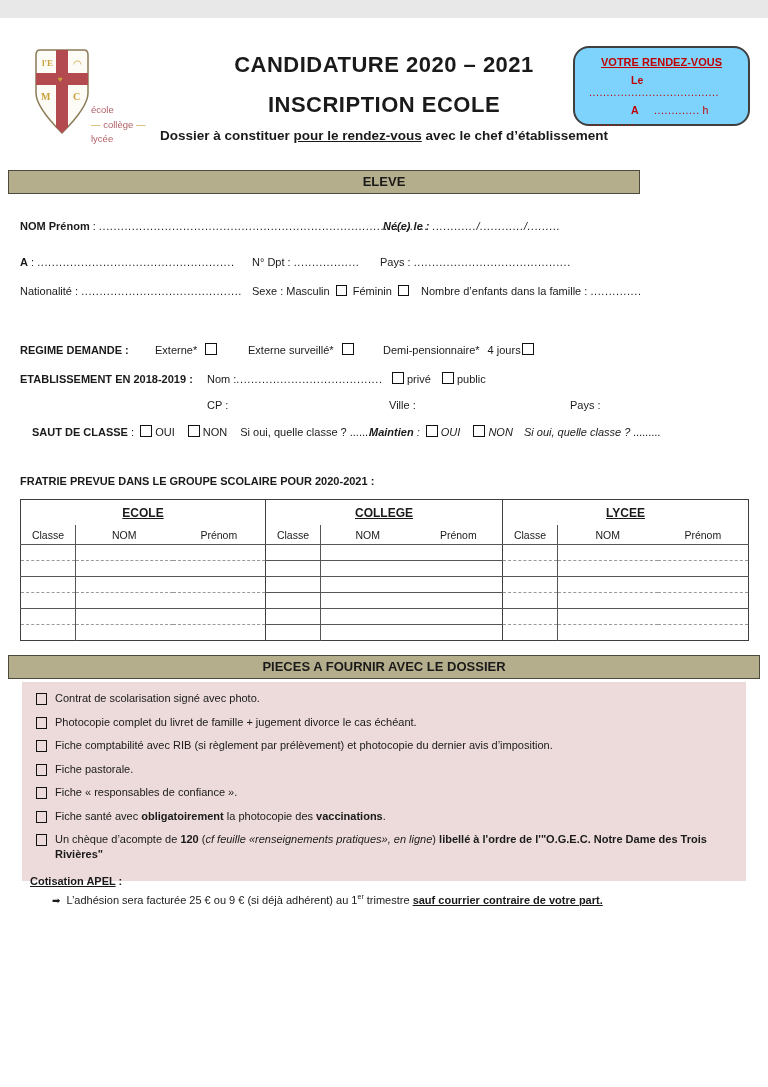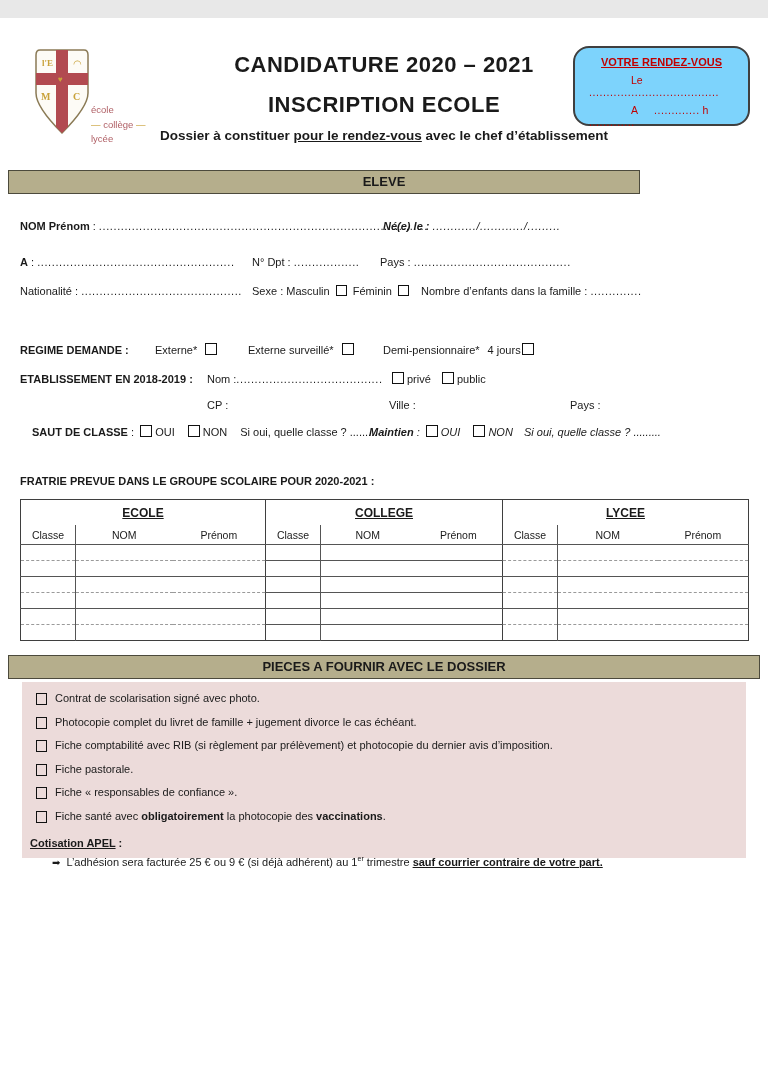--- a/index.html
+++ b/index.html
@@ -11,21 +11,21 @@
   .seg{position:absolute;top:0;white-space:nowrap;}
   .dots{letter-spacing:0.6px;}
   
   .title1{position:absolute;top:34px;left:0;width:768px;text-align:center;font-size:22px;font-weight:bold;letter-spacing:0.5px;}
   .title2{position:absolute;top:74px;left:0;width:768px;text-align:center;font-size:22px;font-weight:bold;letter-spacing:0.5px;}
   .subtitle{position:absolute;top:110px;left:0;width:768px;text-align:center;font-size:13.5px;font-weight:bold;}
   .rdv{position:absolute;left:573px;top:28px;width:173px;height:76px;background:#7dd3fc;
        border:2px solid #3f3f3f;border-radius:16px;color:#c00000;font-size:10.5px;}
   .rdv-title{text-align:center;font-weight:bold;text-decoration:underline;margin-top:8px;font-size:11px;}
   .rdv-row{margin:6px 0 0 14px;}
-  .rdv-row .lab{display:inline-block;width:20px;font-weight:normal;padding-left:42px;}
+  .rdv-row .lab{display:inline-block;width:20px;font-weight:bold;padding-left:42px;}
   .photo{position:absolute;left:629px;top:110px;width:113px;height:98px;background:#ffffff;
          border:1.5px solid #3f3f3f;z-index:3;text-align:center;}
   .photo-title{margin-top:32px;font-size:14px;letter-spacing:1px;}
   .photo-sub{font-size:9px;font-style:italic;}
   .logo{position:absolute;left:33px;top:30px;width:150px;height:100px;}
   .logo-words{position:absolute;left:58px;top:55px;font-size:9.5px;color:#b06066;line-height:1.55;white-space:nowrap;}
   .gold{color:#c9a23a;}
   
   .bar{position:absolute;background:#b5ae8c;border:1px solid #4c4a3c;height:22px;}
   .bar-label{position:absolute;left:0;width:768px;text-align:center;font-size:13px;font-weight:bold;line-height:23px;z-index:2;}
@@ -38,21 +38,21 @@
   .fratrie{border:1.2px solid #3f3f3f;}
   th.grp{height:25px;font-size:12px;}
   th.grp span{text-decoration:underline;}
   th.grp.gsep,td.gsep{border-left:1.2px solid #3f3f3f;}
   tr.sub td{height:19px;border-bottom:1px solid #555;text-align:center;font-size:10.5px;}
   td.classe{border-right:1px solid #555;}
   tr.datarow td{height:15px;}
   td.dash{border-bottom:1px dashed #9a9a9a;}
   td.solid{border-bottom:1px solid #555;}
   
-  .pink{position:absolute;left:22px;top:664px;width:724px;height:176px;background:#ecdbda;}
+  .pink{position:absolute;left:22px;top:664px;width:724px;height:199px;background:#ecdbda;}
   .check-item{display:flex;margin:0 14px 9px 14px;font-size:11px;line-height:14.5px;}
   .check-item .cb{margin:2px 8px 0 0;flex:0 0 9px;}
   .check-text{white-space:normal;}
   .apel-label{margin:14px 0 6px 8px;font-size:11px;font-weight:bold;}
   .apel-arrow{margin:0 14px 0 30px;font-size:11px;}
   .arrow-glyph{margin-right:6px;font-size:10px;}
   sup{font-size:7px;}
 </style>
 </head>
 <body>
@@ -294,20 +294,24 @@
           <div class="check-text"><span>Fiche pastorale.</span></div>
         </div>
         <div class="check-item">
           <span class="cb big"></span>
           <div class="check-text"><span>Fiche « responsables de confiance ».</span></div>
         </div>
         <div class="check-item">
           <span class="cb big"></span>
           <div class="check-text"><span>Fiche santé avec </span><span style="font-weight: bold;">obligatoirement</span><span> la photocopie des </span><span style="font-weight: bold;">vaccinations</span><span>.</span></div>
         </div>
+        <div class="check-item">
+          <span class="cb big"></span>
+          <div class="check-text"><span>Un chèque d’acompte de </span><span style="font-weight: bold;">120</span><span> (</span><span style="font-style: italic;">cf feuille «renseignements pratiques», en ligne</span><span>) </span><span style="font-weight: bold;">libellé à l'ordre de l'"O.G.E.C. Notre Dame des Trois Rivières"</span></div>
+        </div>
       </div>
     <div class="apel-label"><span class="u">Cotisation APEL</span><span> :</span></div>
     <div class="apel-arrow">
       <span class="arrow-glyph">➡</span><span><span>L’adhésion sera facturée 25 € ou 9 € (si déjà adhérent) au 1</span><sup>er</sup><span> trimestre </span><span style="font-weight: bold; text-decoration: underline;">sauf courrier contraire de votre part.</span></span>
     </div>
   </div>
 
 </div>
 
 </body></html>

